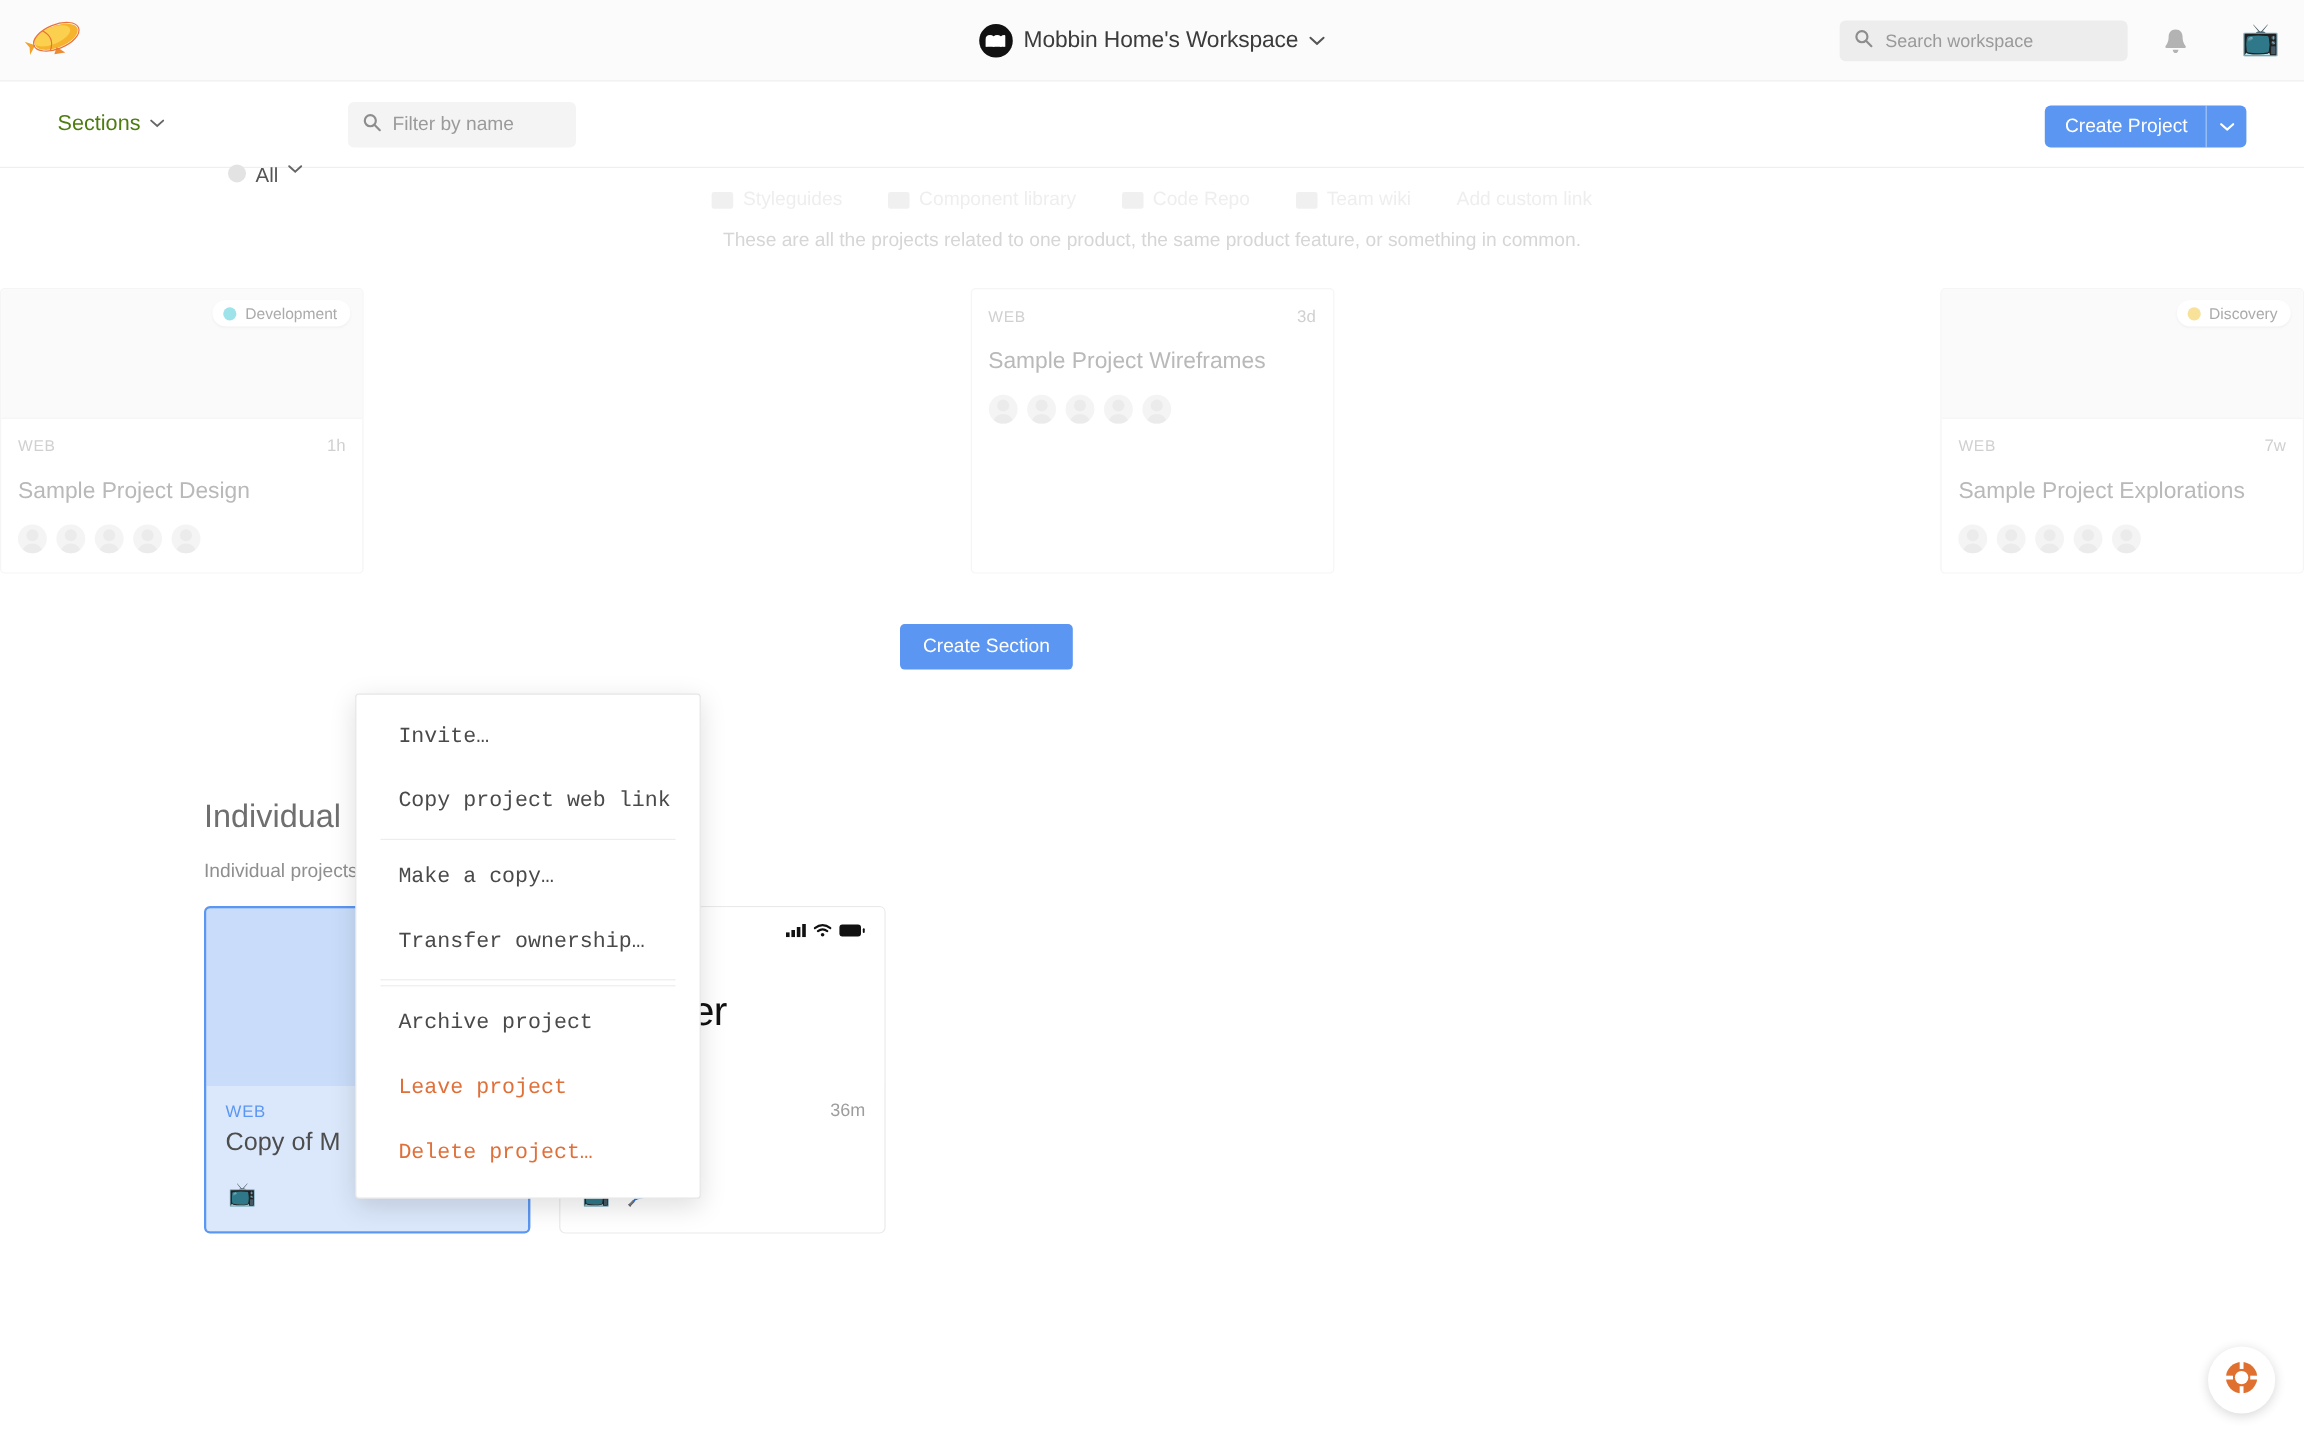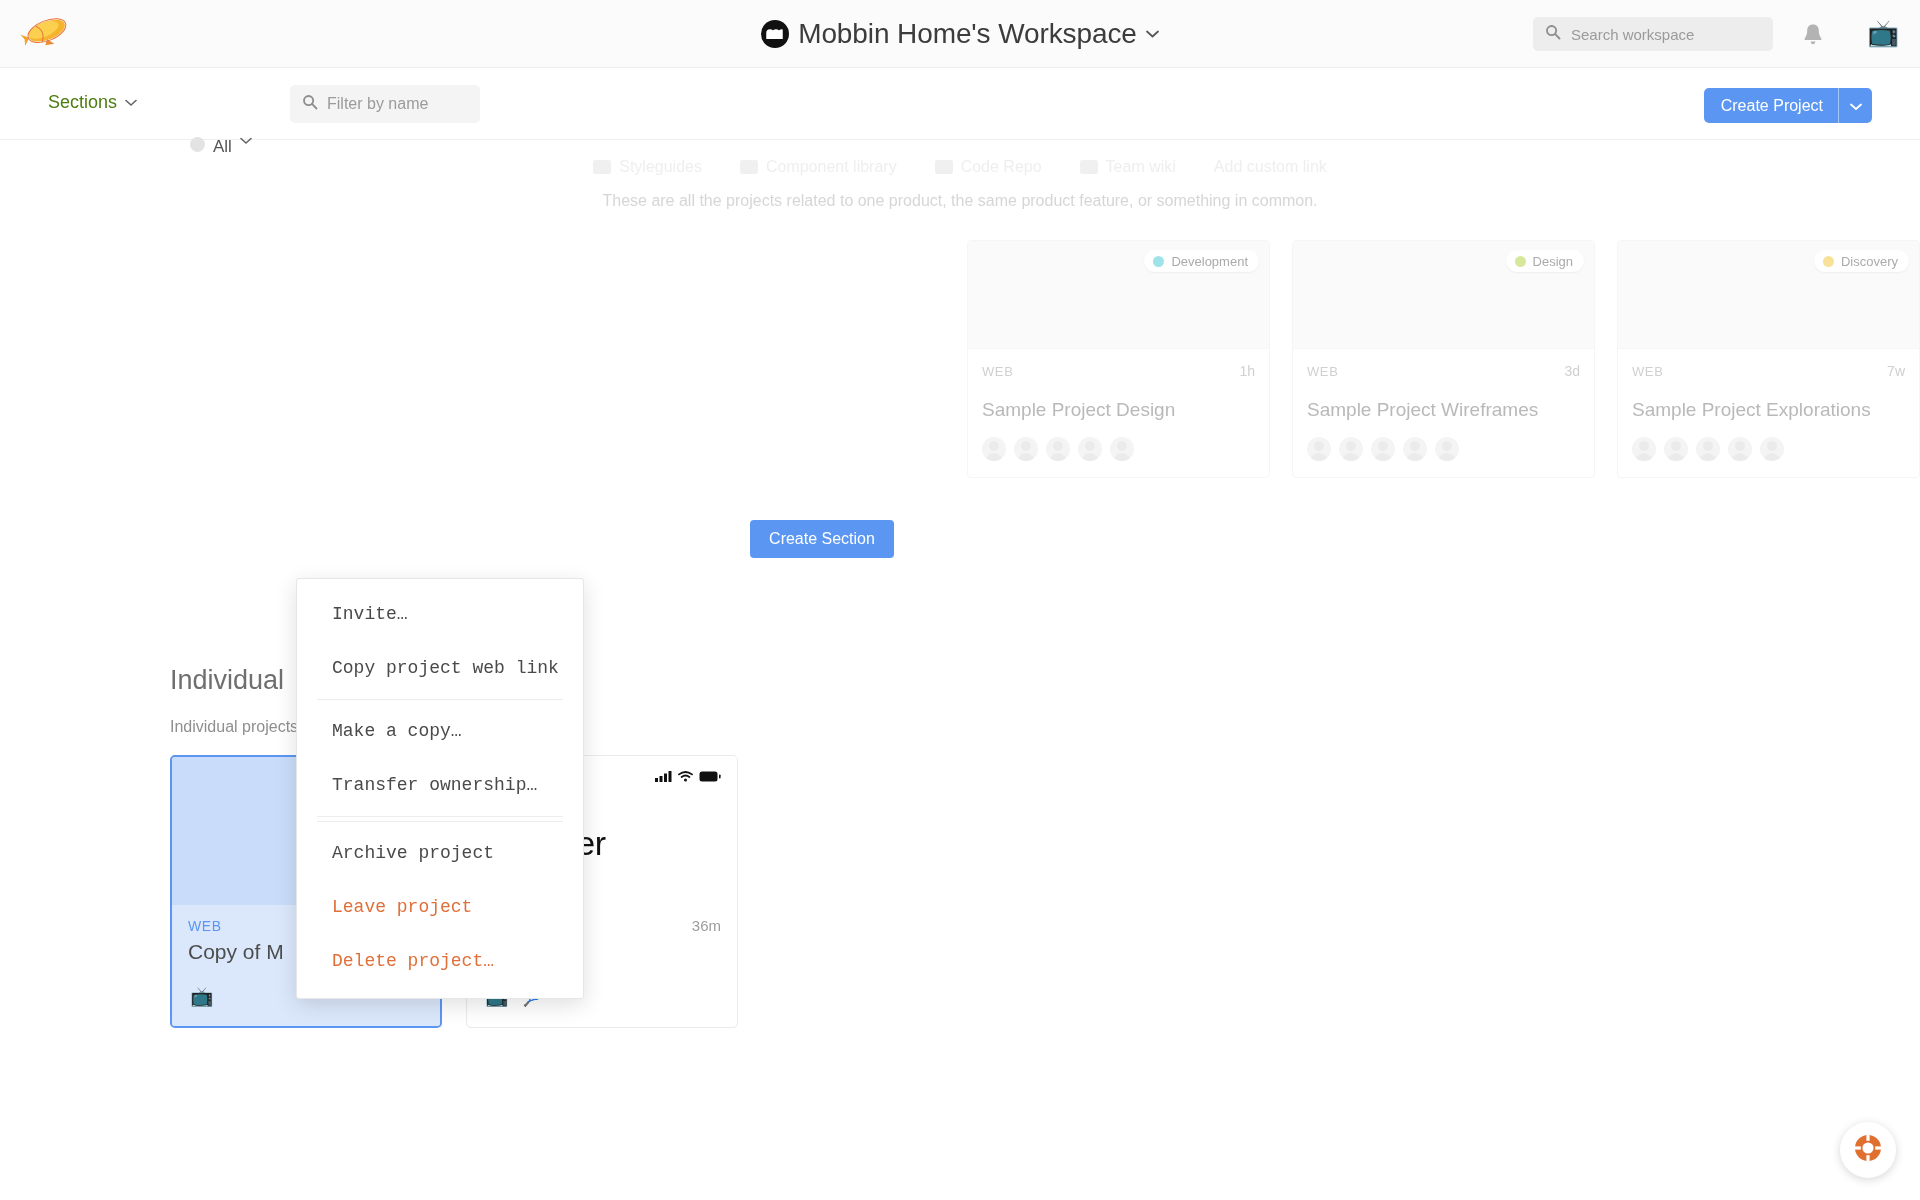--- a/index.html
+++ b/index.html
@@ -20,21 +20,21 @@
   .logo-blimp { position: absolute; left: 20px; top: 8px; width: 52px; height: 46px; }
   .ws-title {
     position: absolute; left: 0; width: 1920px; top: 0; height: 68px;
     display: flex; align-items: center; justify-content: center; gap: 9px;
   }
   .ws-logo {
     width: 28px; height: 28px; border-radius: 50%; background: #111;
     display: flex; align-items: center; justify-content: center;
   }
   .ws-logo svg { display: block; }
-  .ws-name { font-size: 28px; color: #3c3c3c; letter-spacing: -0.1px; }
+  .ws-name { font-size: 19px; color: #3c3c3c; letter-spacing: -0.1px; }
   .chev { display: inline-block; color: #6b6b6b; }
   .chev svg { display: block; }
 
   .search-ws {
     position: absolute; right: 147px; top: 17px;
     width: 240px; height: 34px; background: #ededed; border-radius: 5px;
     display: flex; align-items: center; padding-left: 12px; gap: 10px;
   }
   .search-ws .ph { font-size: 15px; color: #9a9a9a; }
   .bell-btn {
@@ -93,21 +93,21 @@
   .fl-item { display: flex; align-items: center; gap: 8px; }
   .fl-ic { width: 18px; height: 14px; background: #ececec; border-radius: 2px; }
   .sec-desc {
     position: absolute; top: 52px; left: 0; width: 1920px; text-align: center;
     font-size: 16px; color: #d6d6d6;
   }
 
   
   .cards-row {
     position: absolute; top: 100px; left: 0; width: 1920px;
-    display: flex; justify-content: flex-end; gap: 22px;
+    display: flex; justify-content: space-between; gap: 22px;
   }
   .pcard {
     width: 303px; background: #fff; border: 1px solid #efefef; border-radius: 4px;
     overflow: hidden; opacity: .62;
   }
   .pcard-thumb {
     height: 108px; background: #f7f7f7; position: relative;
     border-bottom: 1px solid #f1f1f1;
   }
   .badge {
@@ -341,26 +341,20 @@
             <span class="av-ph"></span>
             <span class="av-ph"></span>
             <span class="av-ph"></span>
             <span class="av-ph"></span>
             <span class="av-ph"></span>
           </div>
         </div>
       </div>
 
       <div class="pcard">
-        <div class="pcard-thumb">
-          <span class="badge">
-            <span class="bdot" style="background:#bedb5c"></span>
-            <span class="btxt">Design</span>
-          </span>
-        </div>
         <div class="pcard-body">
           <div class="pcard-meta">
             <span class="pcard-web">WEB</span>
             <span class="pcard-time">3d</span>
           </div>
           <div class="pcard-title">Sample Project Wireframes</div>
           <div class="pcard-avs">
             <span class="av-ph"></span>
             <span class="av-ph"></span>
             <span class="av-ph"></span>

